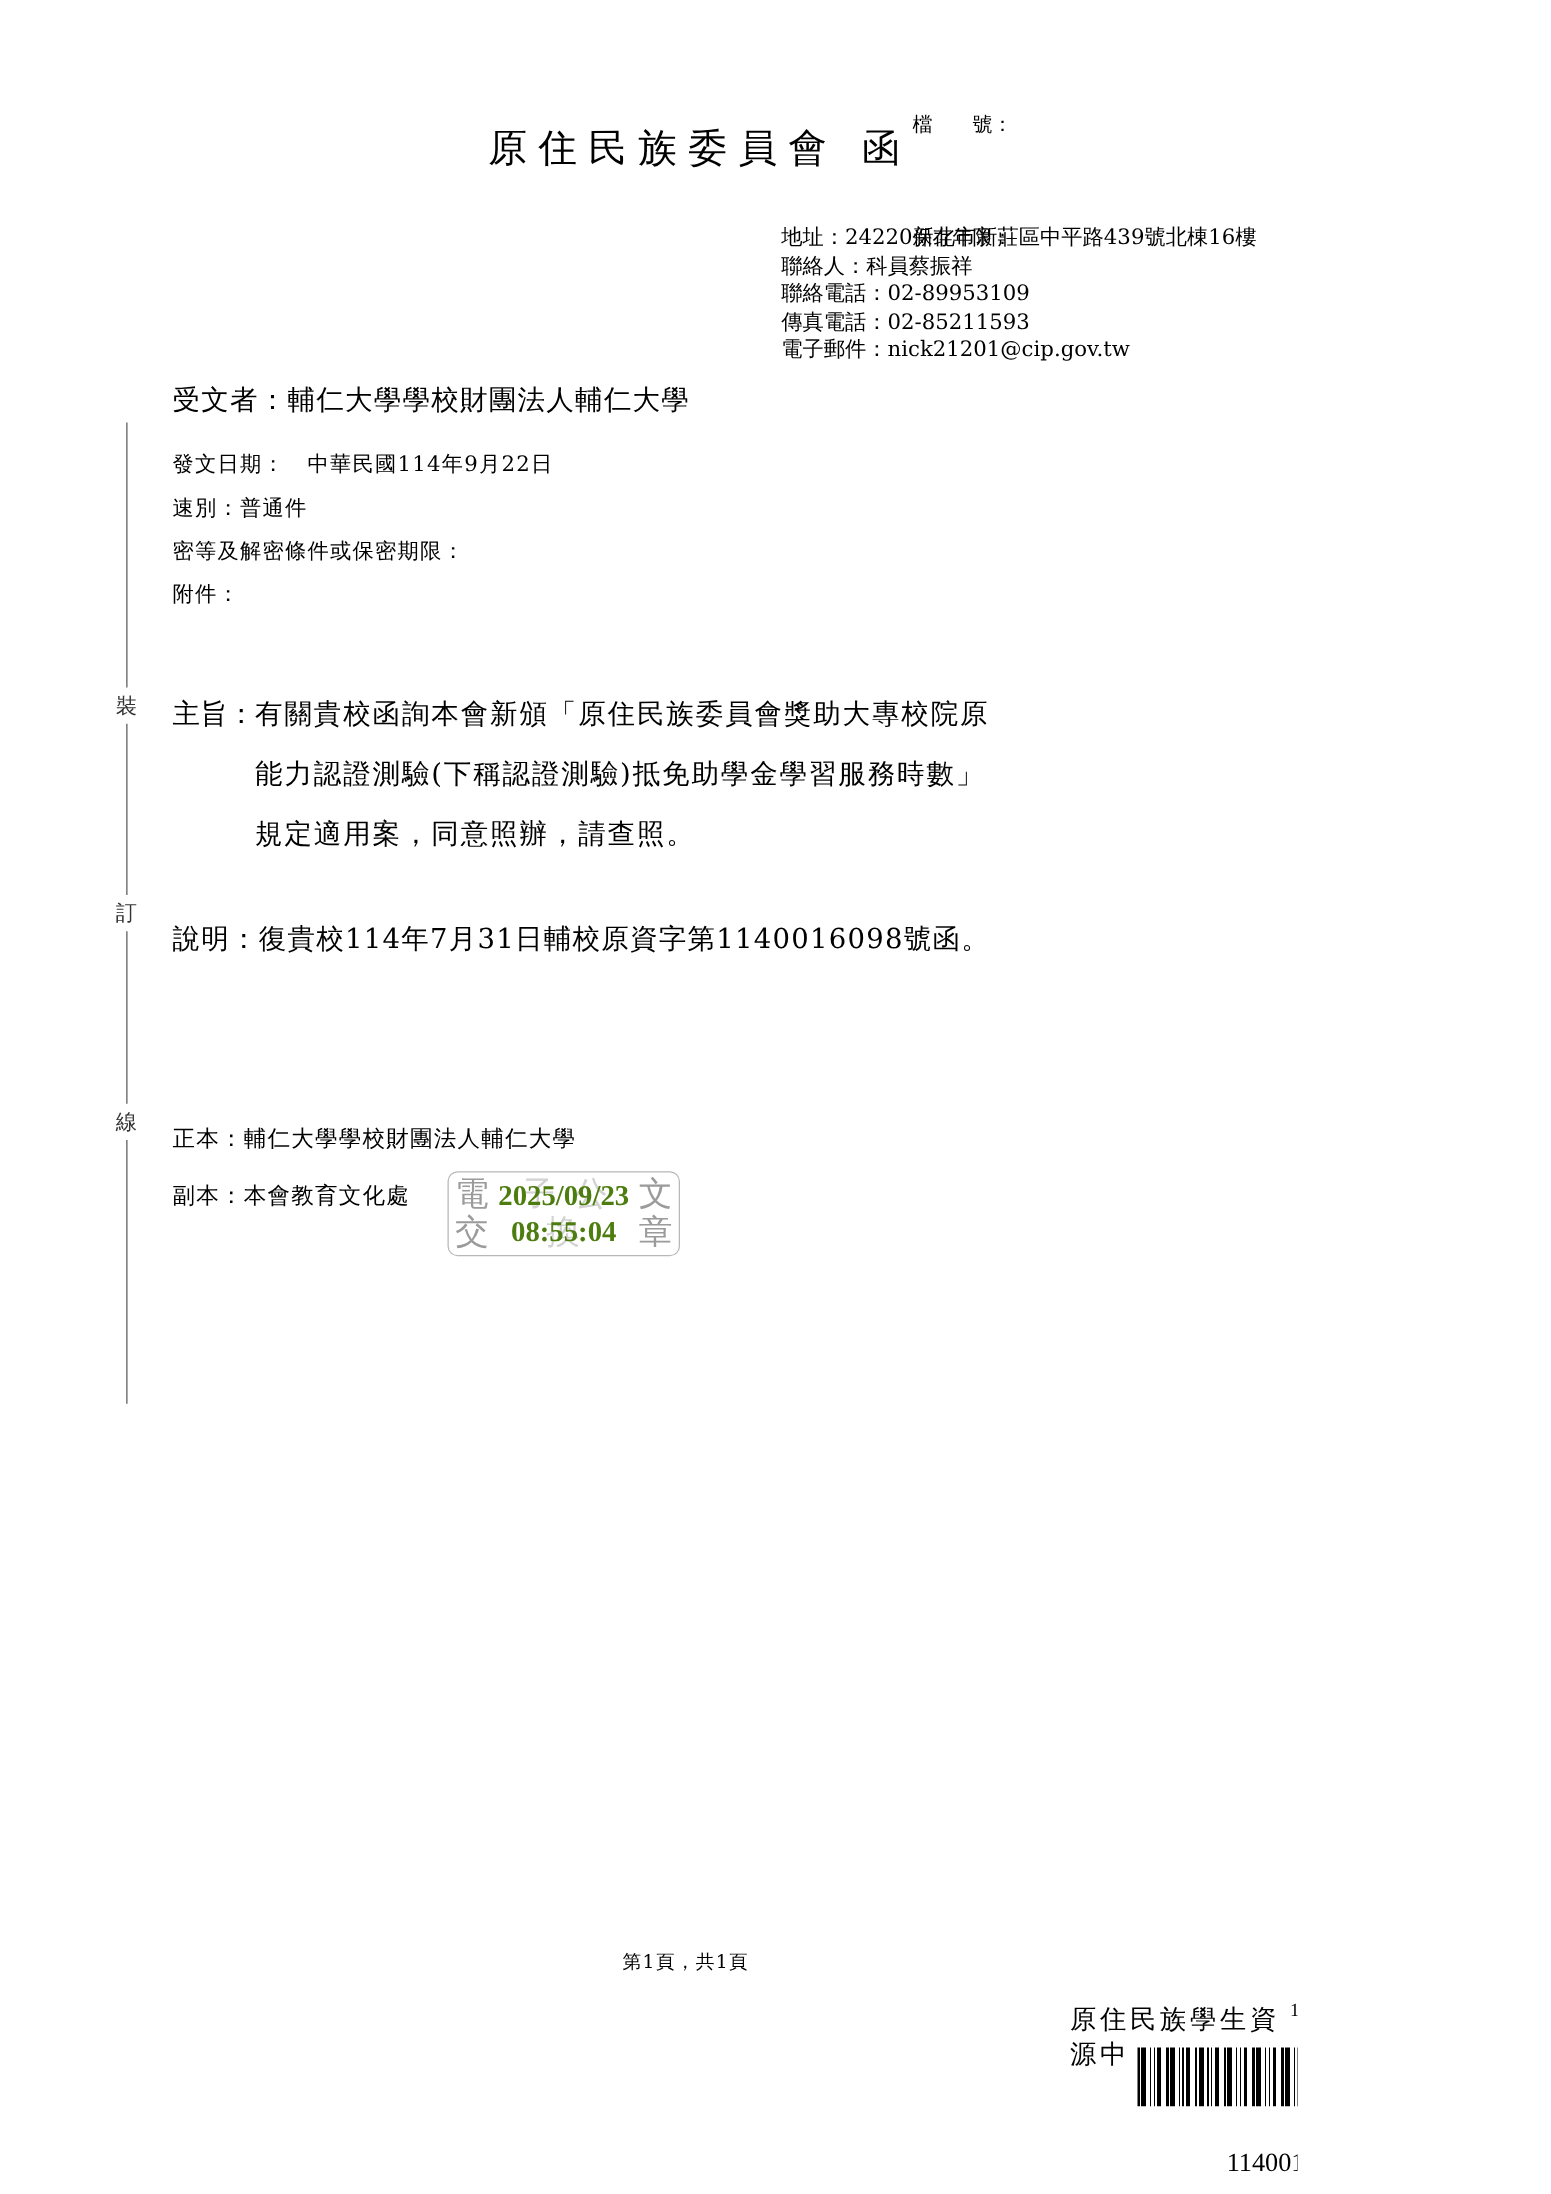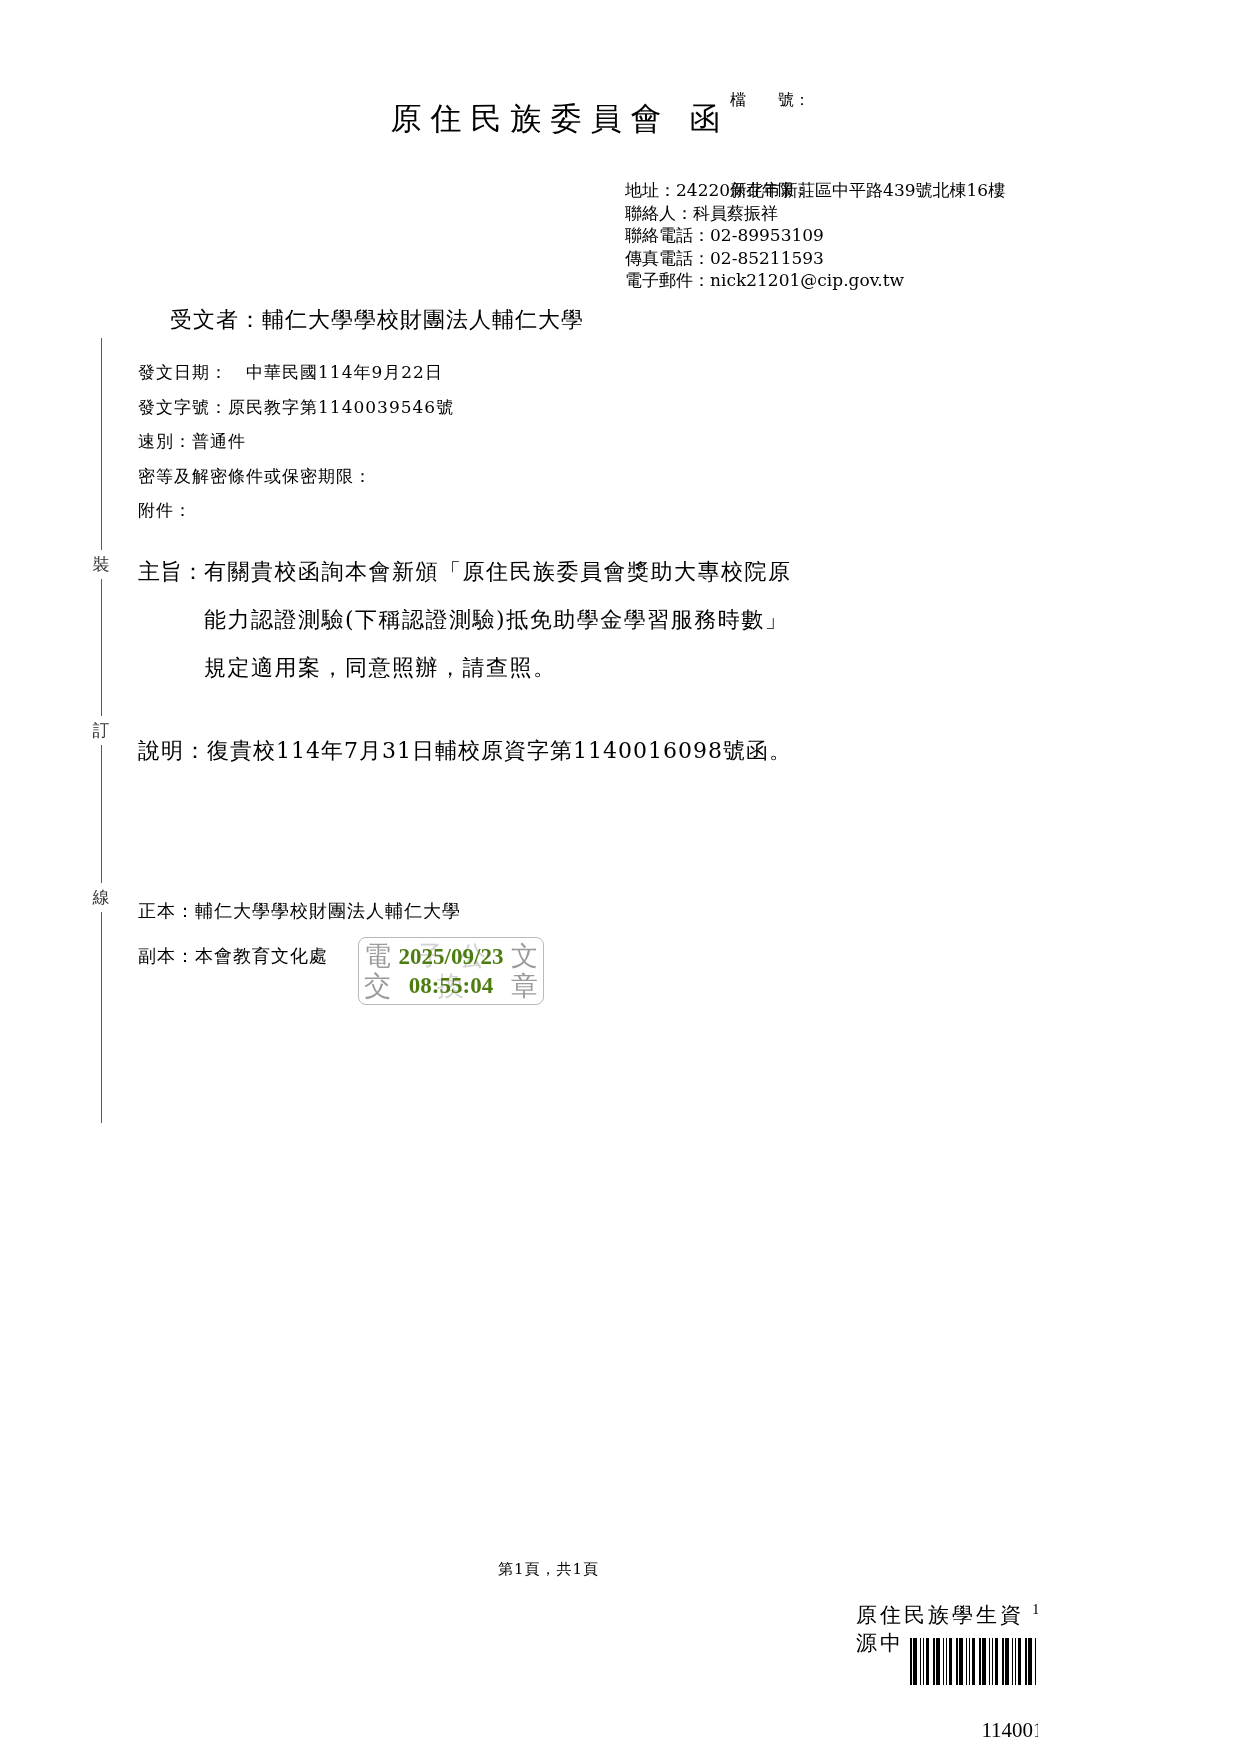--- a/index.html
+++ b/index.html
@@ -4,21 +4,21 @@
 <style>
   html,body{margin:0;padding:0;background:#fff;}
   body{font-family:"DejaVu Serif","Liberation Serif",serif;color:#000;}
   .page{position:relative;width:1038px;height:1755px;background:#fff;overflow:hidden;}
 
   .file-block{position:absolute;left:730px;top:25px;font-size:16px;line-height:30px;white-space:pre;}
   .doc-title{position:absolute;left:0;top:98px;width:1120px;text-align:center;font-size:31px;letter-spacing:9px;}
 
   .sender-block{position:absolute;left:625px;top:179px;font-size:17px;line-height:22.5px;}
 
-  .recipient{position:absolute;left:138px;top:305px;font-size:22px;letter-spacing:1px;margin-left:32px;}
+  .recipient{position:absolute;left:138px;top:305px;font-size:22px;letter-spacing:1px;}
 
   .meta-block{position:absolute;left:138px;top:355px;font-size:17px;line-height:34.5px;letter-spacing:1px;}
 
   .subject{position:absolute;left:138px;top:548px;font-size:22px;display:flex;}
   .subject .label{white-space:nowrap;line-height:48px;}
   .subject .lines div{line-height:48px;letter-spacing:1.5px;}
 
   .description{position:absolute;left:138px;top:736px;font-size:22px;letter-spacing:1px;}
 
   .copy-original{position:absolute;left:138px;top:899px;font-size:18px;letter-spacing:1px;}
@@ -60,21 +60,20 @@
     <div>聯絡人：科員蔡振祥</div>
     <div>聯絡電話：02-89953109</div>
     <div>傳真電話：02-85211593</div>
     <div>電子郵件：nick21201@cip.gov.tw</div>
   </div>
 
   <div class="recipient">受文者：輔仁大學學校財團法人輔仁大學</div>
 
   <div class="meta-block">
     <div>發文日期：　中華民國114年9月22日</div>
-    <div>發文字號：原民教字第1140039546號</div>
     <div>速別：普通件</div>
     <div>密等及解密條件或保密期限：</div>
     <div>附件：</div>
   </div>
 
   <div class="subject">
     <div class="label">主旨：</div>
     <div class="lines">
       <div>有關貴校函詢本會新頒「原住民族委員會獎助大專校院原</div>
       <div>能力認證測驗(下稱認證測驗)抵免助學金學習服務時數」</div>

